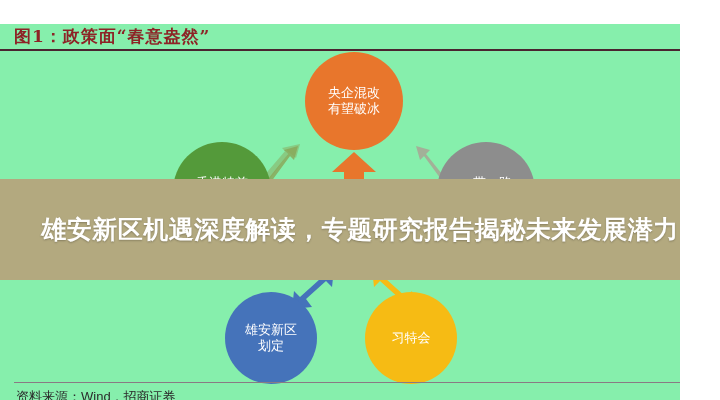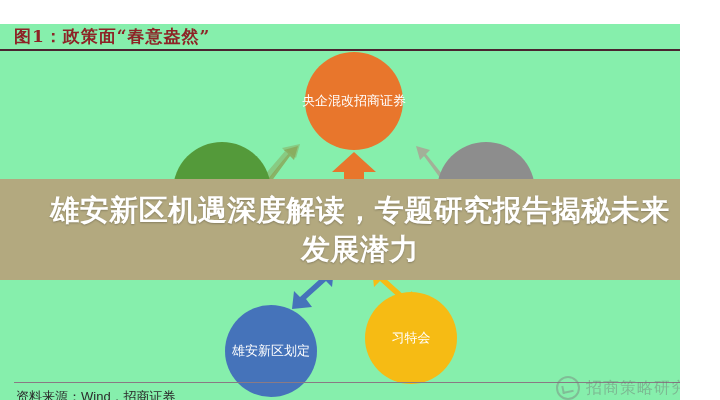--- a/index.html
+++ b/index.html
@@ -19,31 +19,31 @@
     color:#8d2326;white-space:nowrap;
   }
   .title-rule{
     position:absolute;left:0;top:25px;width:720px;height:2px;
     background:#4a2430;
   }
 
   
   .node{
     position:absolute;border-radius:50%;
-    display:flex;flex-direction:row;align-items:center;justify-content:center;
+    display:flex;flex-direction:column;align-items:center;justify-content:center;
     color:#ffffff;text-align:center;line-height:1.25;
     font-family:"DejaVu Sans","Liberation Sans",sans-serif;
     font-size:13px;font-weight:500;
   }
   .node span{display:block;white-space:nowrap;}
 
   #node-orange{left:305px;top:28px;width:98px;height:98px;background:#e8762c;}
   #node-green {left:173px;top:118px;width:98px;height:98px;background:#549a3a;}
   #node-gray  {left:437px;top:118px;width:98px;height:98px;background:#8d8d8d;}
-  #node-blue  {left:225px;top:281px;width:92px;height:92px;background:#4573ba;}
+  #node-blue  {left:225px;top:268px;width:92px;height:92px;background:#4573ba;}
   #node-yellow{left:365px;top:268px;width:92px;height:92px;background:#f6bb14;}
 
   
   .arrow{position:absolute;}
   #arrow-up{left:330px;top:128px;width:48px;height:42px;}
   #arrow-green{left:258px;top:120px;width:56px;height:44px;}
   #arrow-gray{left:400px;top:120px;width:56px;height:44px;}
   #arrow-blue{left:292px;top:243px;width:46px;height:44px;}
   #arrow-yellow{left:368px;top:243px;width:46px;height:44px;}
 
@@ -79,21 +79,21 @@
 
   
   #overlay-band{
     position:absolute;left:0;top:155px;width:720px;height:101px;
     background:#b3a97f;
     display:flex;align-items:center;justify-content:center;
   }
   #overlay-text{
     width:648px;text-align:center;
     font-family:"DejaVu Sans","Liberation Sans",sans-serif;
-    font-weight:700;font-size:29px;line-height:1.32;
+    font-weight:700;font-size:25px;line-height:1.32;
     color:#ffffff;letter-spacing:.5px;
     text-shadow:0 1px 2px rgba(0,0,0,.25);
   }
 </style>
 </head>
 <body>
 
 <div id="stage">
 
   <div class="fig-title">图1：政策面“春意盎然”</div>
@@ -115,21 +115,21 @@
   <svg class="arrow" id="arrow-blue" viewBox="0 0 46 44">
     <polygon points="42,2 22,4 28,12 8,30 2,24 0,42 20,40 14,32 34,14 40,20" fill="#4573ba"></polygon>
   </svg>
 
   <svg class="arrow" id="arrow-yellow" viewBox="0 0 46 44">
     <polygon points="4,2 24,4 18,12 38,30 44,24 46,42 26,40 32,32 12,14 6,20" fill="#f6bb14"></polygon>
   </svg>
 
   <div class="node" id="node-orange">
     <span>央企混改</span>
-    <span>招商证券</span>
+    <span>有望破冰</span>
   </div>
 
   <div class="node" id="node-green">
     <span>香港特首</span>
     <span>选举落定</span>
   </div>
 
   <div class="node" id="node-gray">
     <span>一带一路</span>
     <span>战略推展</span>
@@ -140,22 +140,18 @@
     <span>划定</span>
   </div>
 
   <div class="node" id="node-yellow">
     <span>习特会</span>
   </div>
 
   <div class="foot-rule"></div>
   <div class="source">资料来源：Wind，招商证券</div>
 
-  <div id="watermark">
-    <div class="wm-logo"></div>
-    <div class="wm-text">招商策略研究</div>
-  </div>
 
   <div id="overlay-band">
     <div id="overlay-text">雄安新区机遇深度解读，专题研究报告揭秘未来发展潜力</div>
   </div>
 
 </div>
 
 </body></html>

